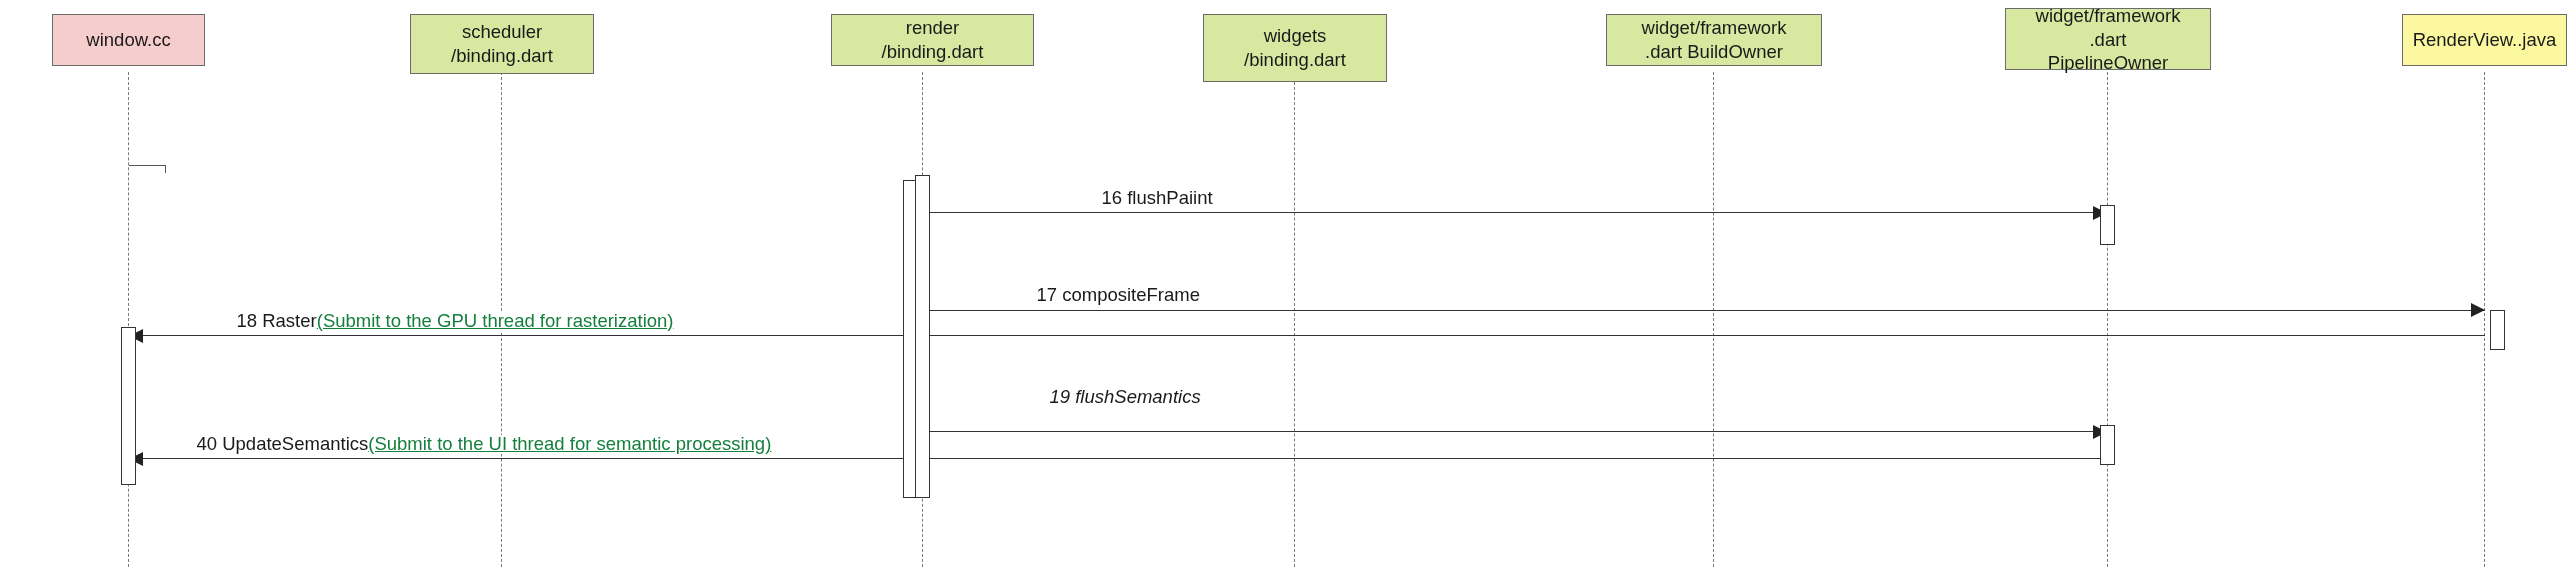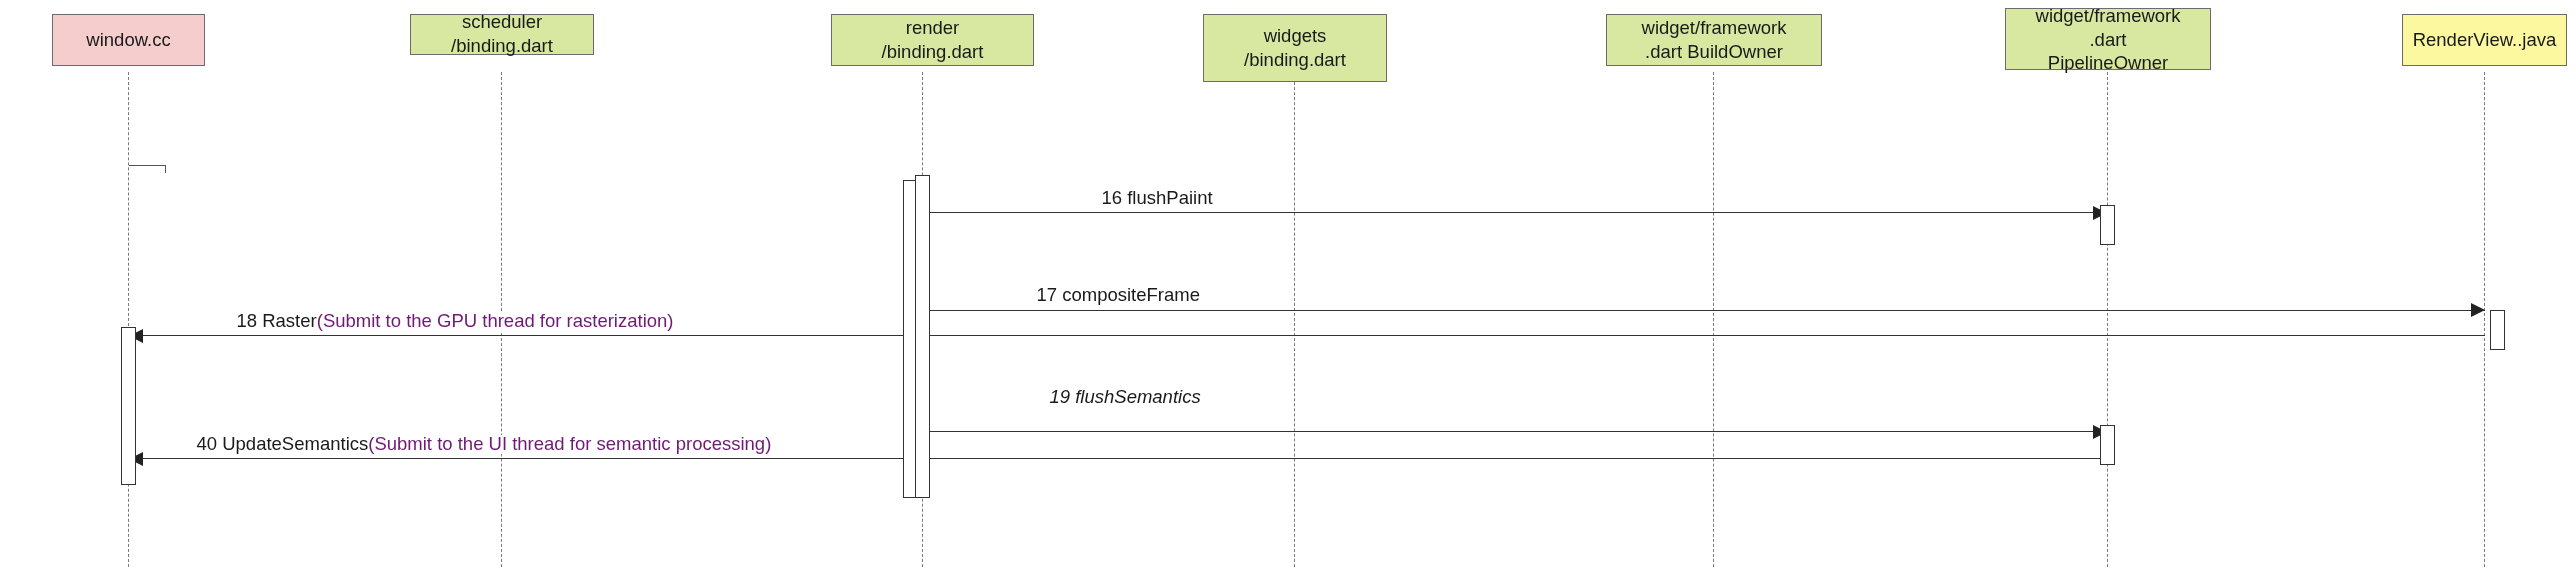--- a/index.html
+++ b/index.html
@@ -69,21 +69,21 @@
   
   .msglabel {
     position: absolute;
     font-size: 18.5px;
     color: #1a1a1a;
     white-space: nowrap;
     background: #ffffff;
     padding: 0 2.5px;
     line-height: 1;
   }
-  .msglabel .note { color: #701a75; }
+  .msglabel .note { color: #15803d; text-decoration: underline; }
 
   
   .hook {
     position: absolute;
     border-top: 1.7px solid #555;
     border-right: 1.7px solid #555;
     height: 7.6px;
   }
 </style>
 </head>
@@ -113,21 +113,21 @@
     <div class="activation" style="left: 2100px; top: 205px; width: 15px; height: 40px;"></div>
     <div class="activation" style="left: 2100px; top: 425px; width: 15px; height: 40px;"></div>
     <div class="activation" style="left: 2490px; top: 310px; width: 15px; height: 40px;"></div>
     <div class="hook" style="left: 129px; top: 165px; width: 37px;"></div>
     <div class="msglabel" style="left: 1099px; top: 189px;"><span>16 flushPaiint</span></div>
     <div class="msglabel" style="left: 1034px; top: 286px;"><span>17 compositeFrame</span></div>
     <div class="msglabel" style="left: 234px; top: 312px;"><span>18 Raster</span><span class="note">(Submit to the GPU thread for rasterization)</span></div>
     <div class="msglabel" style="left: 1047px; top: 388px; font-style: italic;"><span>19 flushSemantics</span></div>
     <div class="msglabel" style="left: 194px; top: 435px;"><span>40 UpdateSemantics</span><span class="note">(Submit to the UI thread for semantic processing)</span></div>
     <div class="participant p-pink" style="left: 52px; top: 13.5px; width: 153px; height: 52px;"><span>window.cc</span></div>
-    <div class="participant p-green" style="left: 410px; top: 13.5px; width: 184px; height: 41px;"><span>scheduler
+    <div class="participant p-green" style="left: 410px; top: 13.5px; width: 184px; height: 60px;"><span>scheduler
 /binding.dart</span></div>
     <div class="participant p-green" style="left: 831px; top: 13.5px; width: 203px; height: 52px;"><span>render
 /binding.dart</span></div>
     <div class="participant p-green" style="left: 1203px; top: 13.5px; width: 184px; height: 68px;"><span>widgets
 /binding.dart</span></div>
     <div class="participant p-green" style="left: 1606px; top: 13.5px; width: 216px; height: 52px;"><span>widget/framework
 .dart BuildOwner</span></div>
     <div class="participant p-green" style="left: 2005px; top: 8.4px; width: 206px; height: 62px;"><span>widget/framework
 .dart
 PipelineOwner</span></div>

